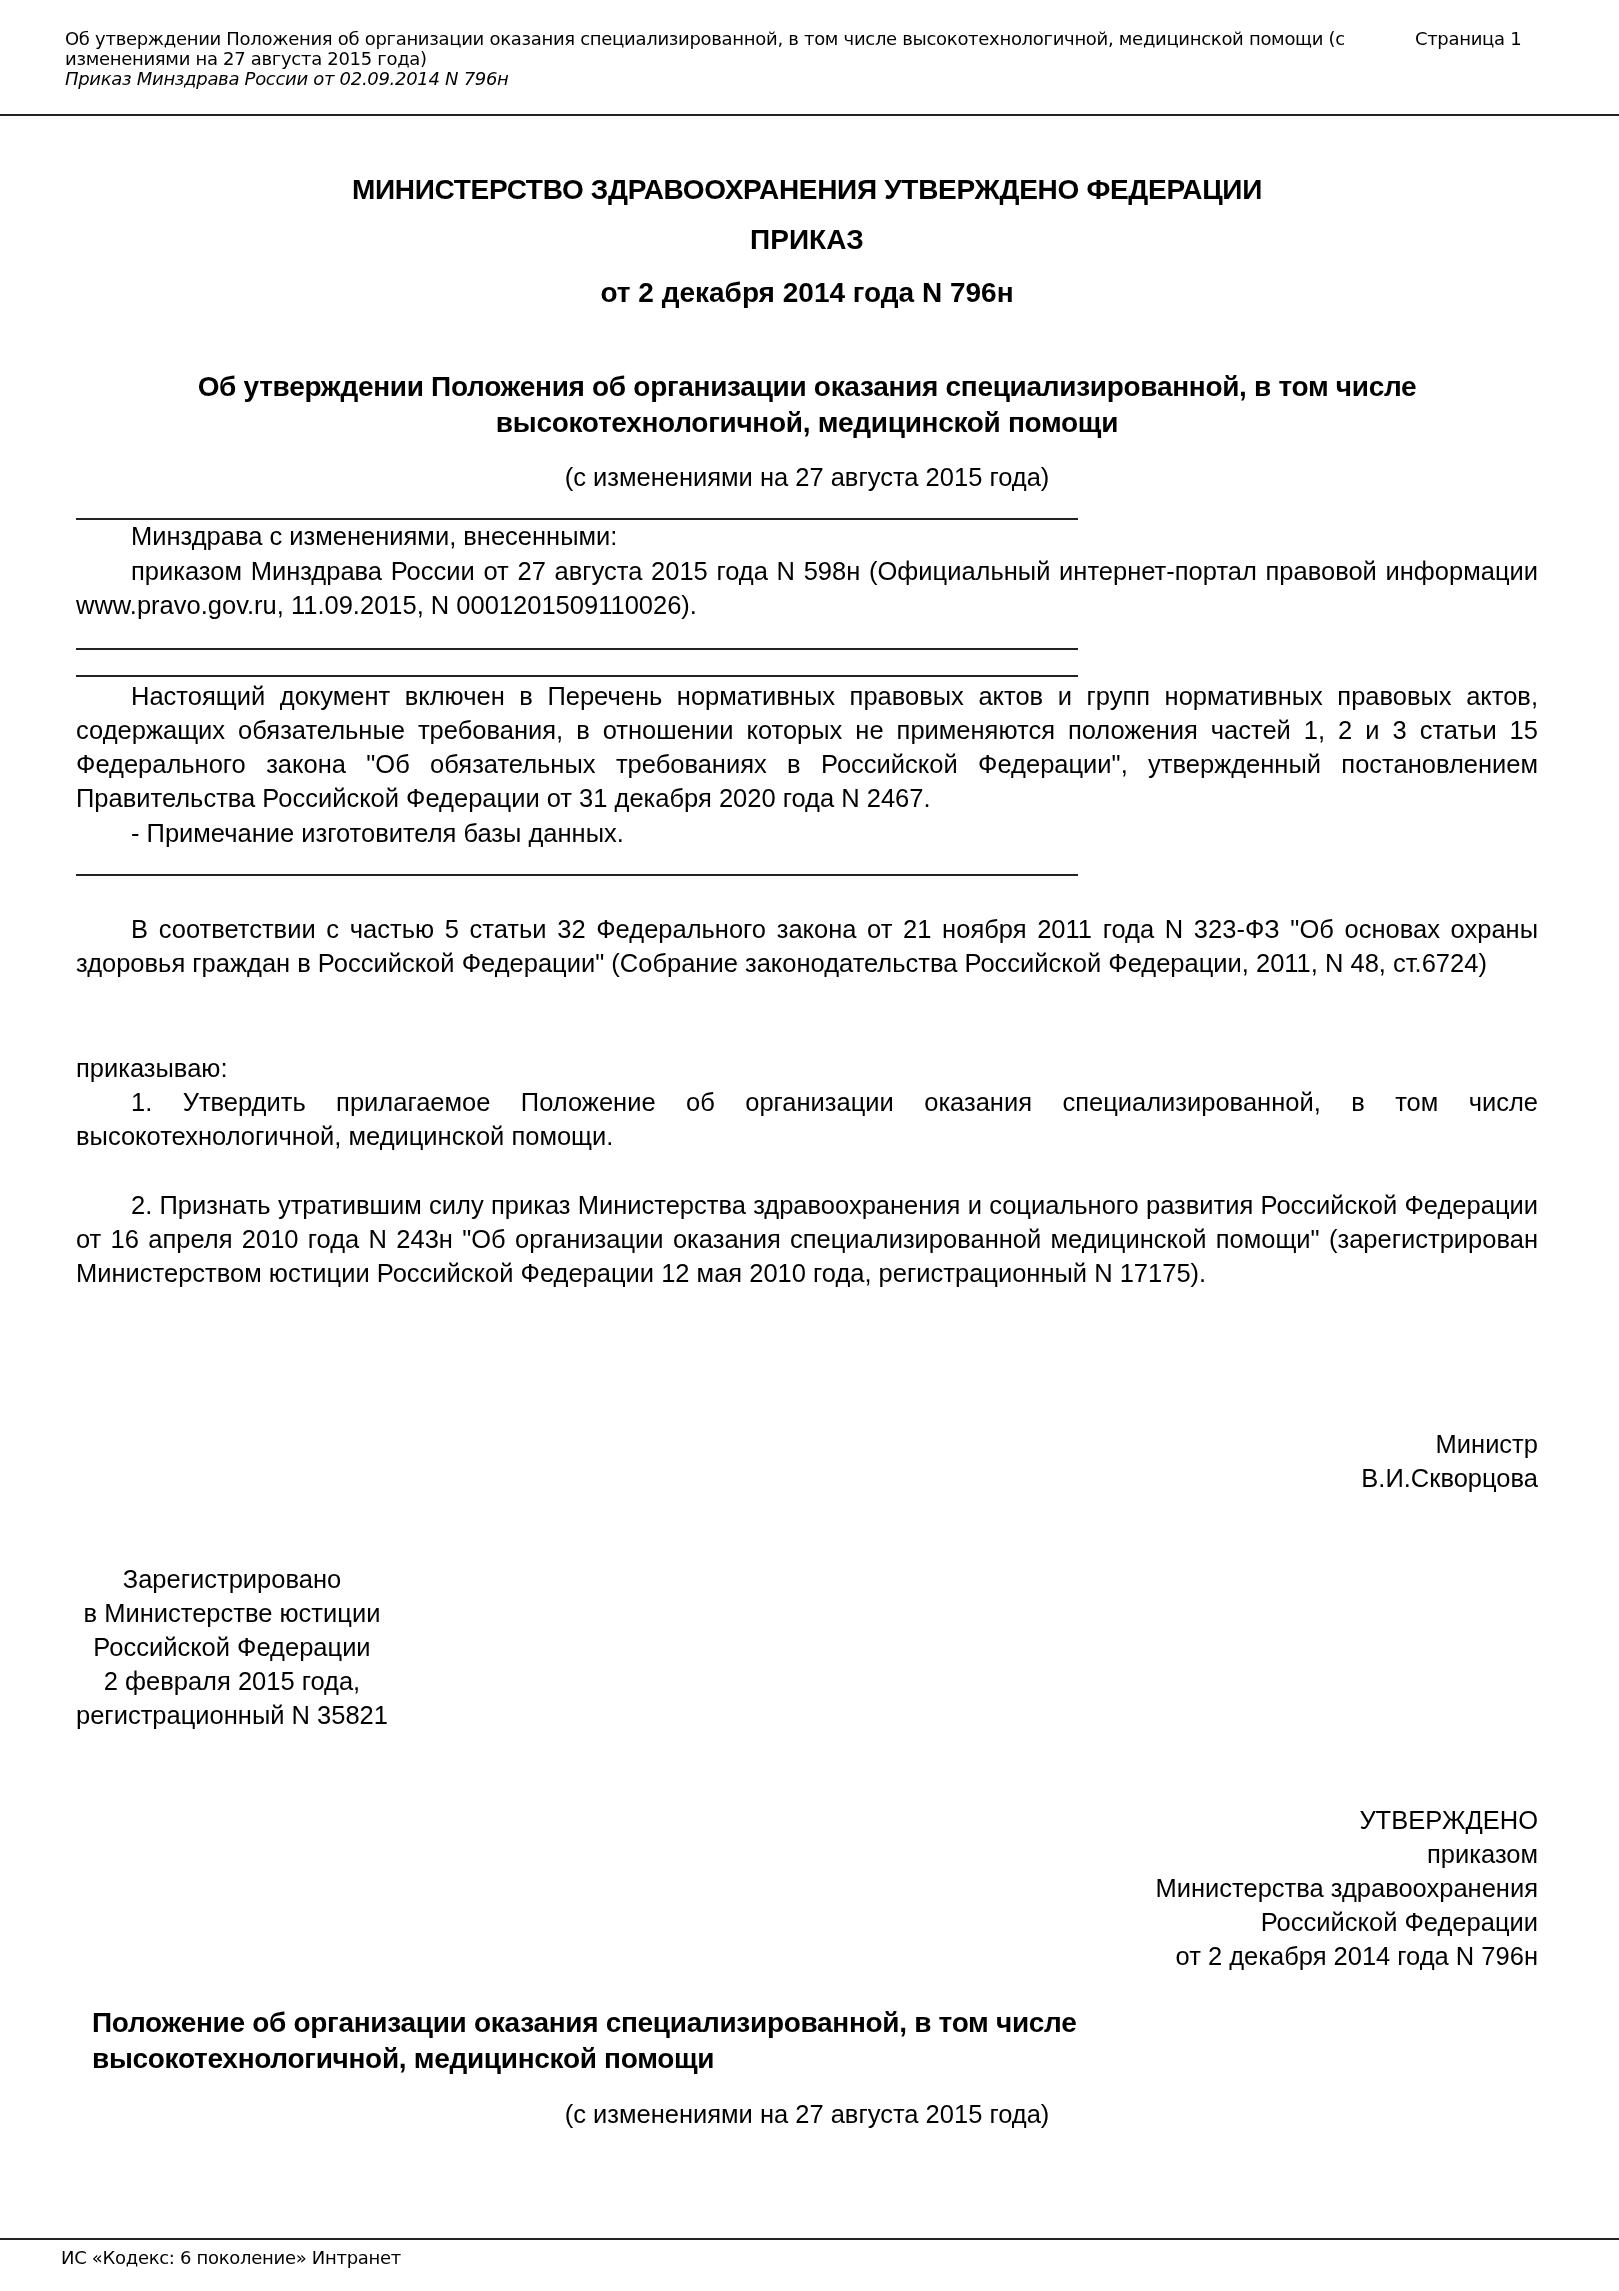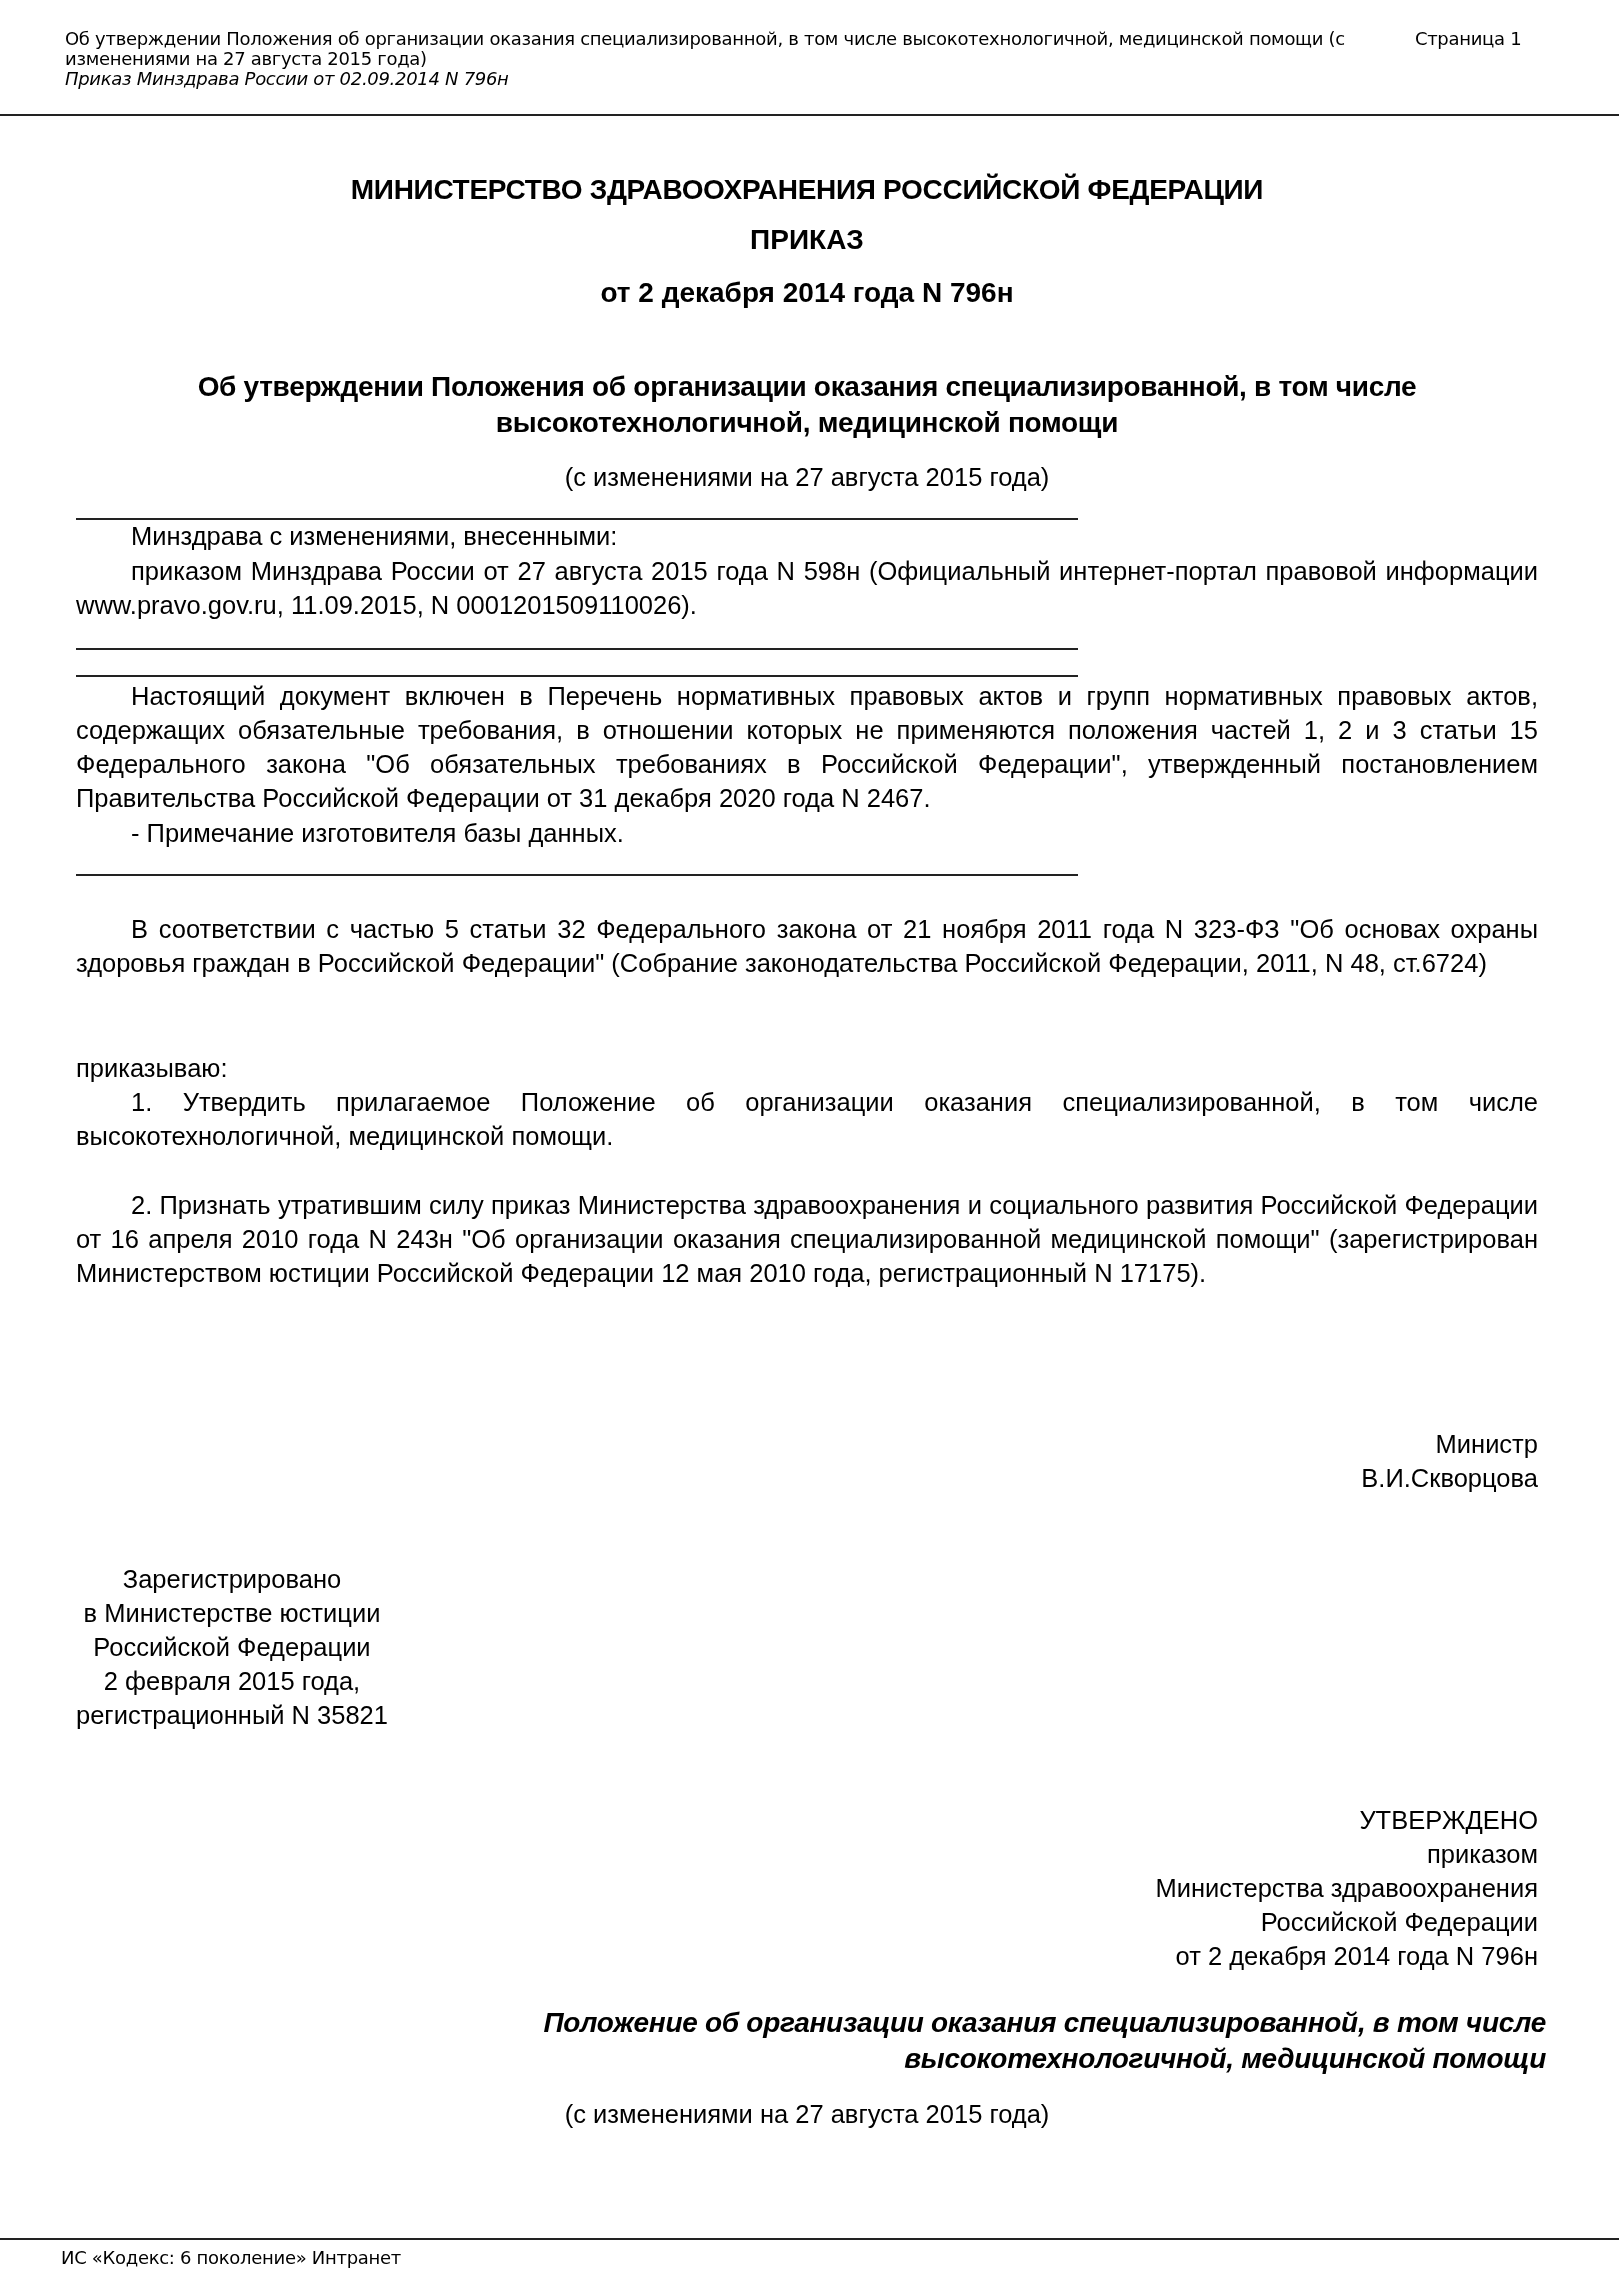--- a/index.html
+++ b/index.html
@@ -114,43 +114,43 @@
       position: absolute;
       right: 0;
       text-align: right;
     }
     .left-block {
       position: absolute;
       left: 0;
       text-align: center;
     }
     .h-annex {
-      position: absolute; left: 8px; width: 1462px; top: 2005px;
-      font-size: 28px; font-weight: bold; text-align: right; line-height: 36px; letter-spacing: -0.3px; font-style: italic;
+      position: absolute; left: 16px; width: 1462px; top: 2005px;
+      font-size: 28px; font-weight: bold; text-align: left; line-height: 36px; letter-spacing: -0.3px;
     }
     .h-annex-changes {
       position: absolute; left: 0; width: 1462px; top: 2097px;
       text-align: center;
     }
   </style>
 </head>
 <body>
 
 <div class="run-header">
   <div class="title-row">
     <span class="doc-title">Об утверждении Положения об организации оказания специализированной, в том числе высокотехнологичной, медицинской помощи (с изменениями на 27 августа 2015 года)</span>
     <span class="page-num">Страница 1</span>
   </div>
   <div class="doc-ref">Приказ Минздрава России от 02.09.2014 N 796н</div>
 </div>
 <div class="rule-top"></div>
 
 <div class="doc">
 
-  <div class="h-ministry">МИНИСТЕРСТВО ЗДРАВООХРАНЕНИЯ РОССИЙСКОЙ ФЕДЕРАЦИИ</div>
+  <div class="h-ministry">МИНИСТЕРСТВО ЗДРАВООХРАНЕНИЯ УТВЕРЖДЕНО ФЕДЕРАЦИИ</div>
   <div class="h-order">ПРИКАЗ</div>
   <div class="h-date">от 2 декабря 2014 года N 796н</div>
 
   <div class="h-subject">
     <span class="line">Об утверждении Положения об организации оказания специализированной, в том числе</span>
     <span class="line">высокотехнологичной, медицинской помощи</span>
   </div>
   <div class="h-changes">(с изменениями на 27 августа 2015 года)</div>
 
   <div class="sep" style="top:518px"></div>

